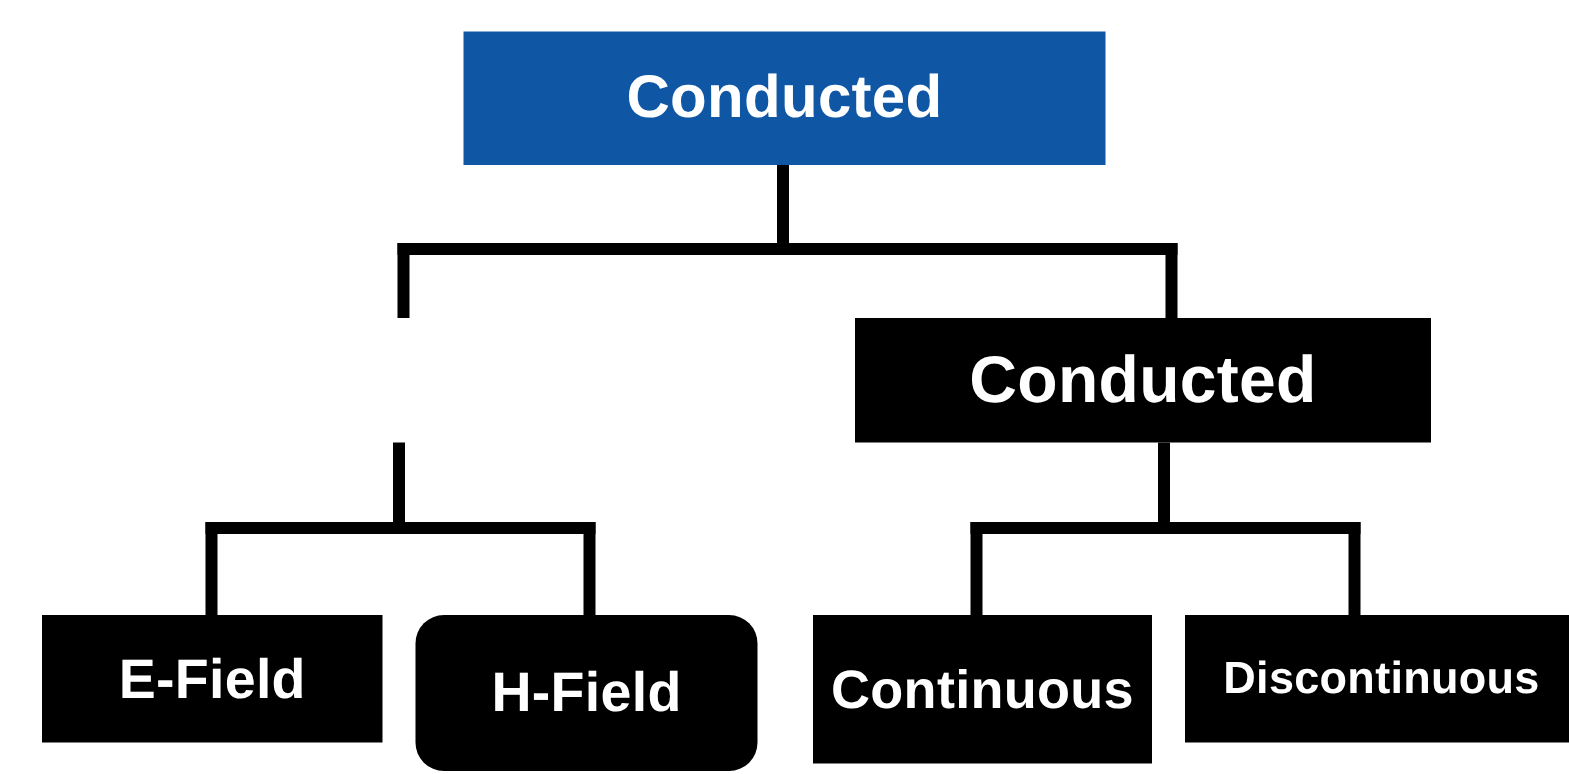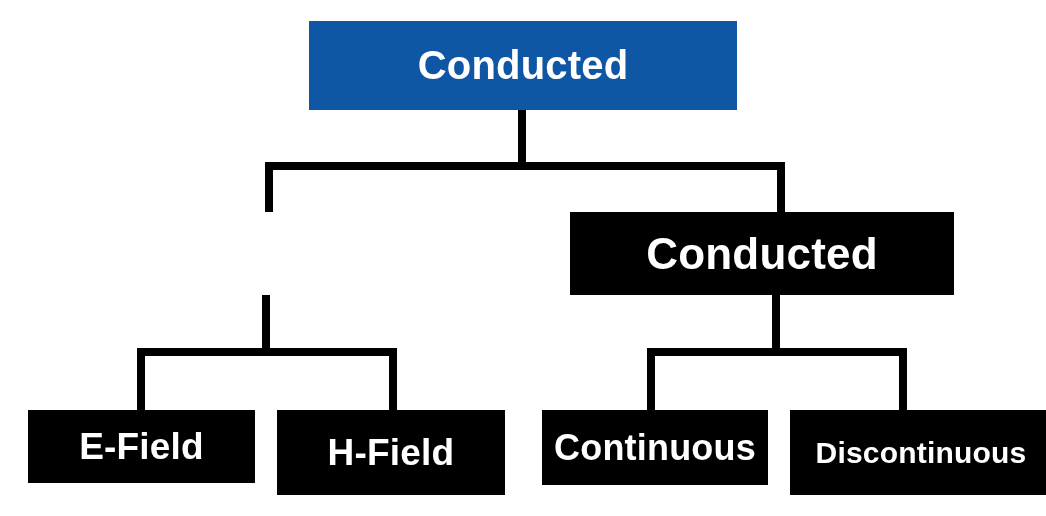--- a/index.html
+++ b/index.html
@@ -35,23 +35,23 @@
   }
   .line {
     position: absolute;
     background: var(--connector-color, #000000);
   }
 
   
   #node-emissions     { left: 309px; top: 21px;  width: 428px; height: 89px; font-size: 40px; }
   #node-radiated      { left: 56px;  top: 212px; width: 416px; height: 83px; font-size: 44px; }
   #node-conducted     { left: 570px; top: 212px; width: 384px; height: 83px; font-size: 44px; }
-  #node-e-field       { left: 28px;  top: 410px; width: 227px; height: 73px; font-size: 37px; }
-  #node-h-field       { left: 277px; top: 410px; width: 228px; height: 85px; font-size: 37px; }
-  #node-continuous    { left: 542px; top: 410px; width: 226px; height: 75px; font-size: 36px; }
+  #node-e-field       { left: 28px;  top: 410px; width: 227px; height: 85px; font-size: 37px; }
+  #node-h-field       { left: 277px; top: 410px; width: 228px; height: 104px; font-size: 37px; border-radius: 19px; }
+  #node-continuous    { left: 542px; top: 410px; width: 226px; height: 99px; font-size: 36px; }
   #node-discontinuous { left: 790px; top: 410px; width: 262px; height: 85px; font-size: 30px; }
 
   
   #c1-stem   { left: 518px; top: 110px; width: 8px;   height: 60px; }
   #c1-bar    { left: 265px; top: 162px; width: 520px; height: 8px;  }
   #c1-drop-l { left: 265px; top: 162px; width: 8px;   height: 50px; }
   #c1-drop-r { left: 777px; top: 162px; width: 8px;   height: 50px; }
 
   
   #c2-stem   { left: 262px; top: 295px; width: 8px;   height: 61px; }

